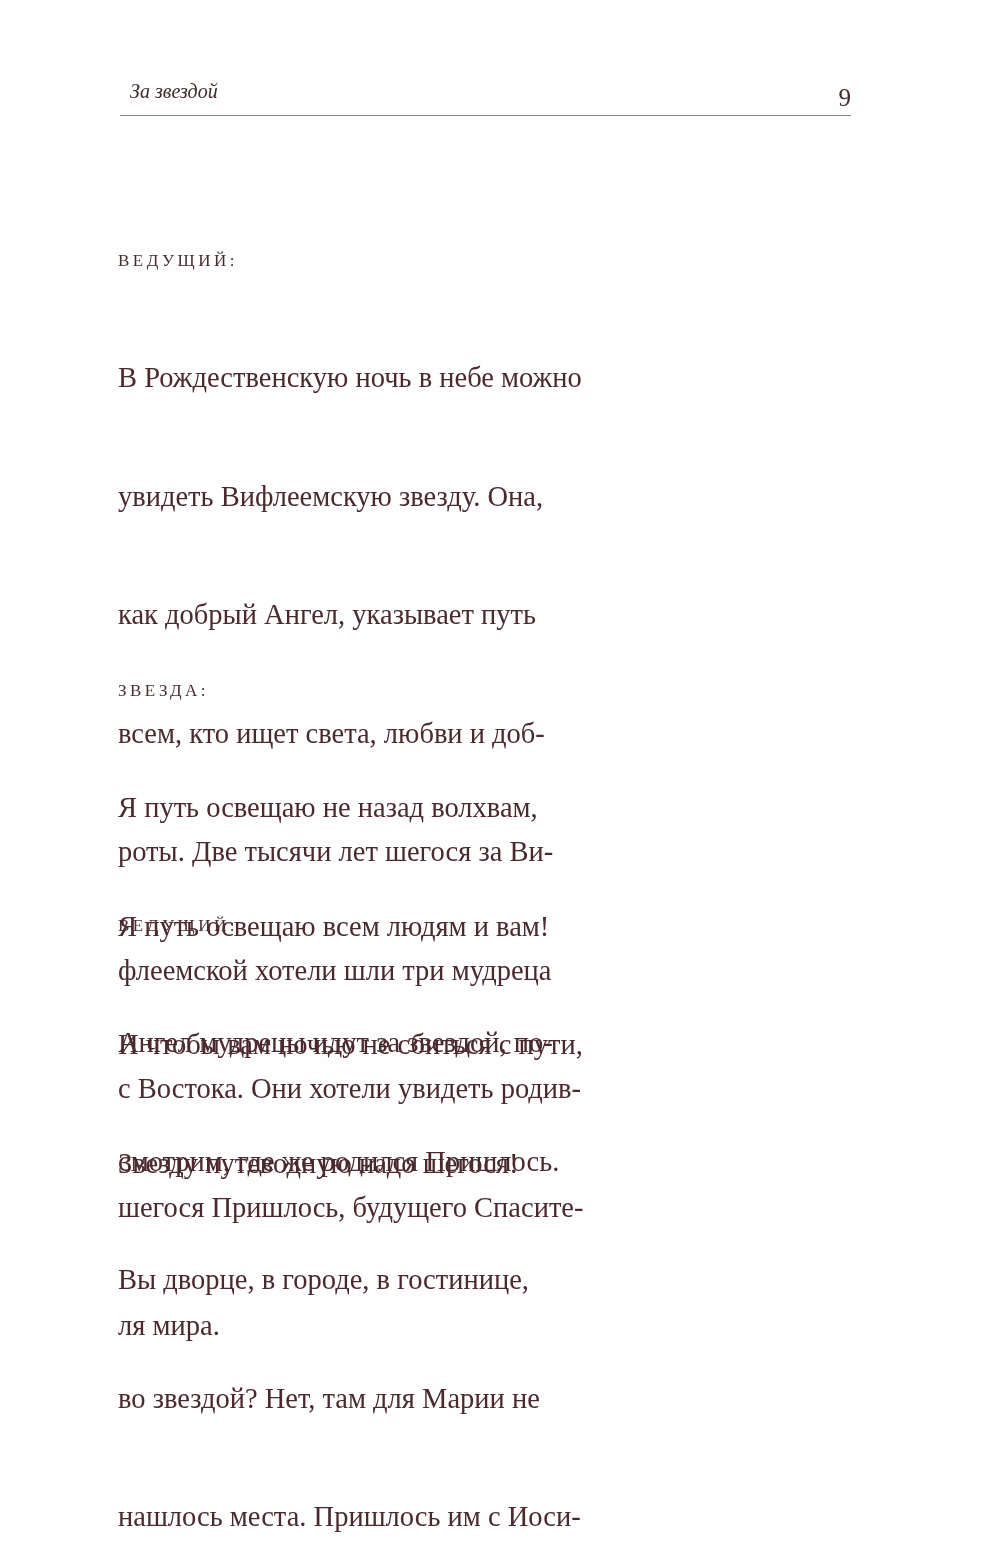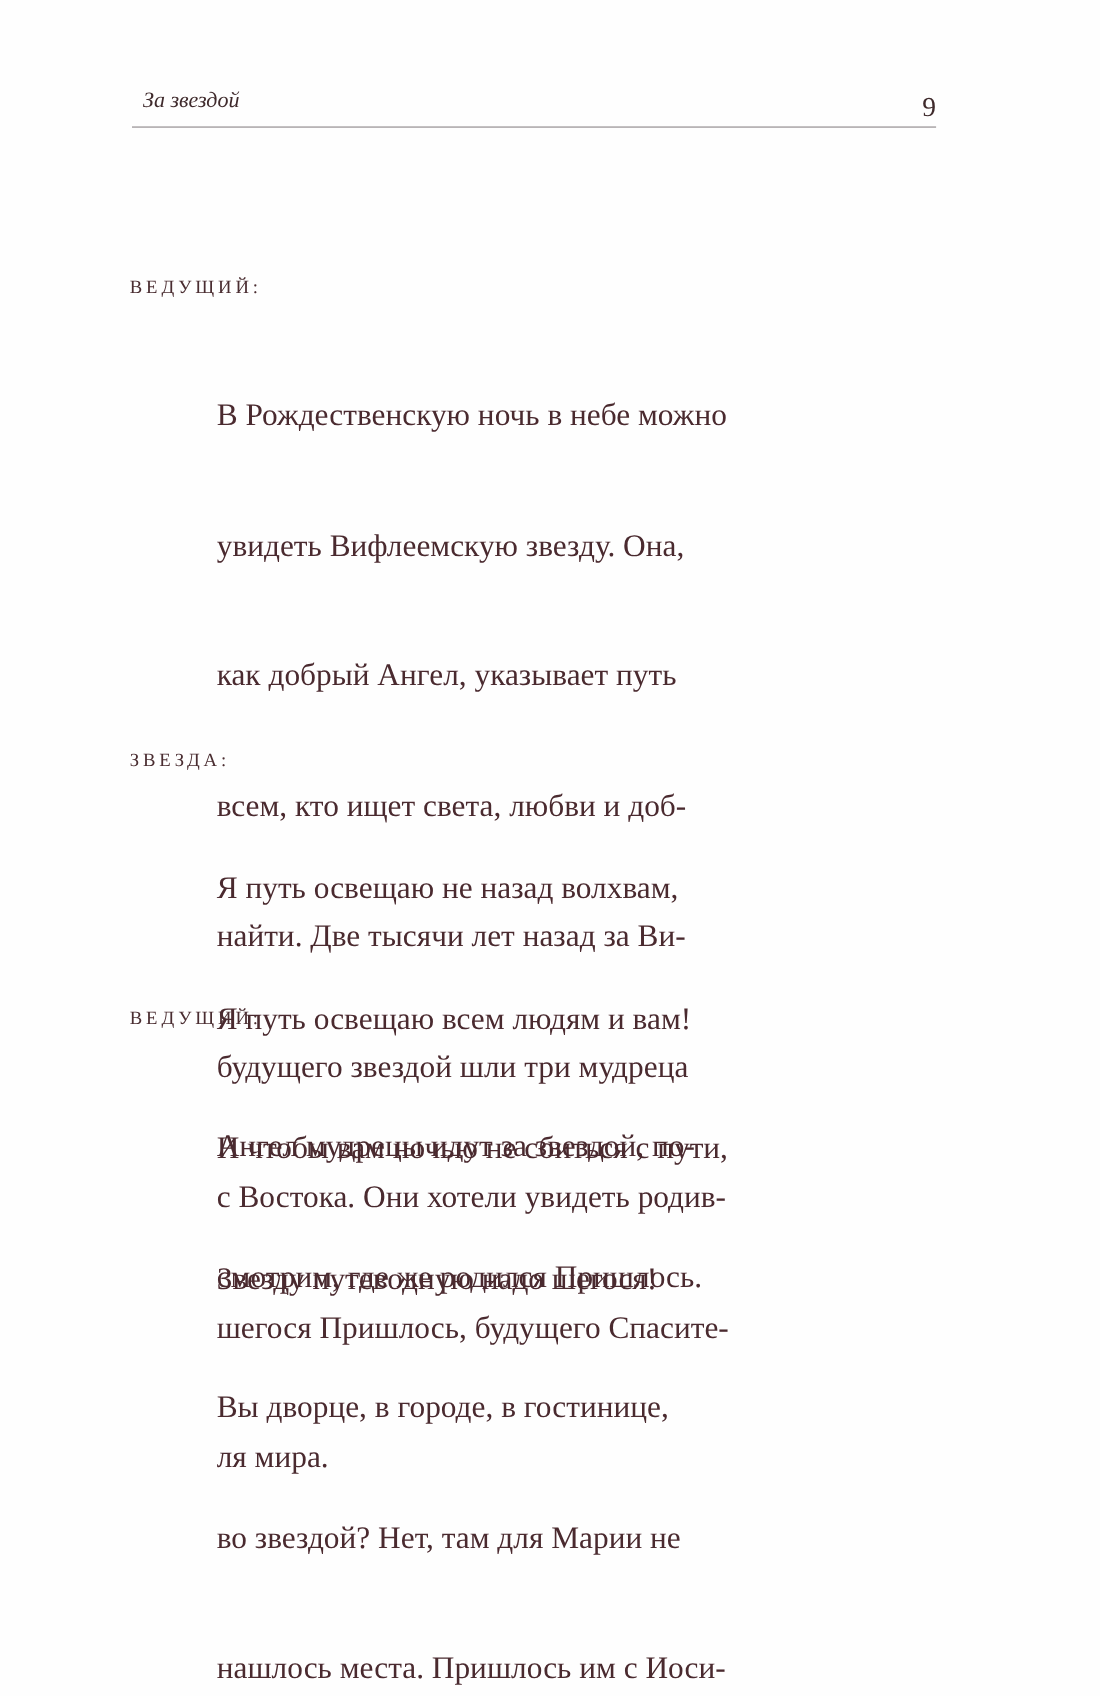--- a/index.html
+++ b/index.html
@@ -56,21 +56,20 @@
       left: 118px;
       width: 700px;
     }
     .speaker {
       font-size: 17px;
       letter-spacing: 3.5px;
       line-height: 36px;
       color: #4a2d31;
     }
     .speech {
-      margin-left: 79px;
       font-size: 28.5px;
       line-height: 39.5px;
       white-space: pre;
     }
     .line {
       display: block;
       height: 39.5px;
     }
     #block1 { top: 243px; }
     #block2 { top: 673px; }
@@ -87,22 +86,22 @@
     <div class="head-rule"></div>
   </div>
 
   <div class="block" id="block1">
     <div class="speaker">ВЕДУЩИЙ:</div>
     <div class="speech">
       <span class="line">В Рождественскую ночь в небе можно</span>
       <span class="line">увидеть Вифлеемскую звезду. Она,</span>
       <span class="line">как добрый Ангел, указывает путь</span>
       <span class="line">всем, кто ищет света, любви и доб-</span>
-      <span class="line">найти. Две тысячи лет назад за Ви-</span>
-      <span class="line">будущего звездой шли три мудреца</span>
+      <span class="line">роты. Две тысячи лет шегося за Ви-</span>
+      <span class="line">флеемской хотели шли три мудреца</span>
       <span class="line">с Востока. Они хотели увидеть родив-</span>
       <span class="line">шегося Пришлось, будущего Спасите-</span>
       <span class="line">ля мира.</span>
     </div>
   </div>
 
   <div class="block" id="block2">
     <div class="speaker">ЗВЕЗДА:</div>
     <div class="speech">
       <span class="line">Я путь освещаю не назад волхвам,</span>

